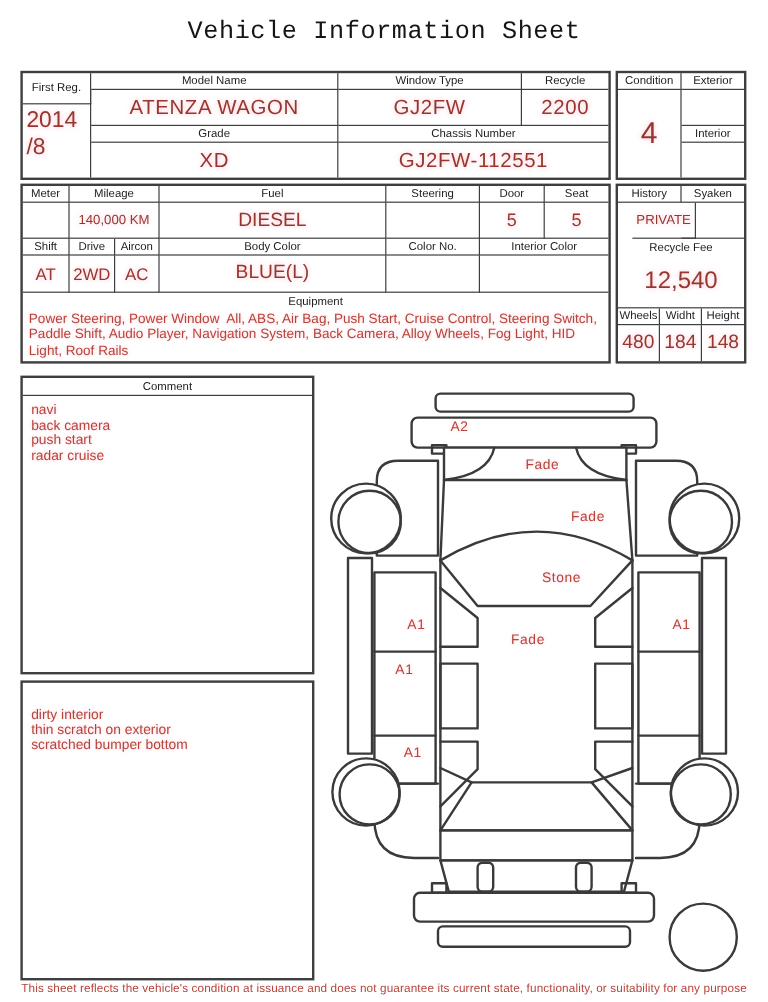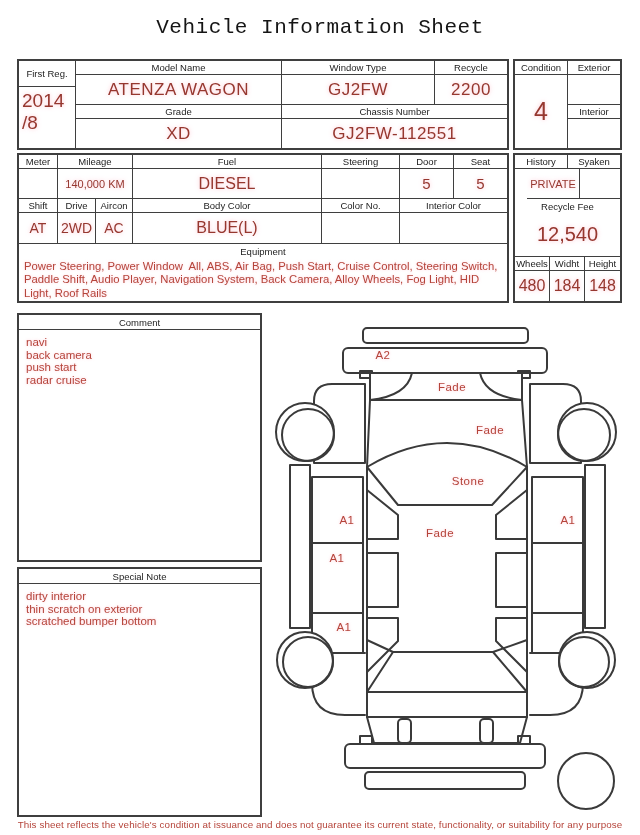--- a/index.html
+++ b/index.html
@@ -122,21 +122,20 @@
   <div class="cell hdr bb" style="left:0;top:0;width:241px;height:15px;">Comment</div>
   <div class="note-body" style="top:15px;">
     <div class="note-line">navi</div>
     <div class="note-line">back camera</div>
     <div class="note-line">push start</div>
     <div class="note-line">radar cruise</div>
   </div>
 </div>
 
 <div class="box" style="left:17px;top:567px;width:245px;height:250px;">
-  <div class="cell hdr bb" style="left:0;top:0;width:241px;height:15px;">Special Note</div>
   <div class="note-body" style="top:15px;">
     <div class="note-line">dirty interior</div>
     <div class="note-line">thin scratch on exterior</div>
     <div class="note-line">scratched bumper bottom</div>
   </div>
 </div>
 
 <svg class="car" width="355" height="487" viewBox="0 0 355 487">
   <g fill="none" stroke="#3a3a3a" stroke-width="2" stroke-linejoin="round" stroke-linecap="round">
 

